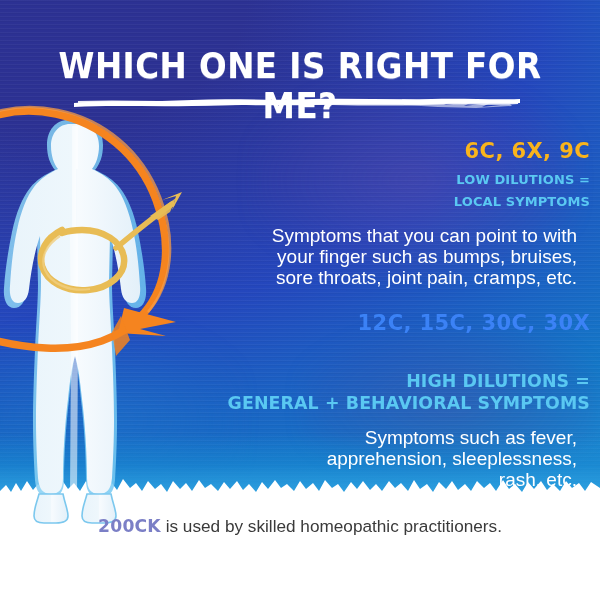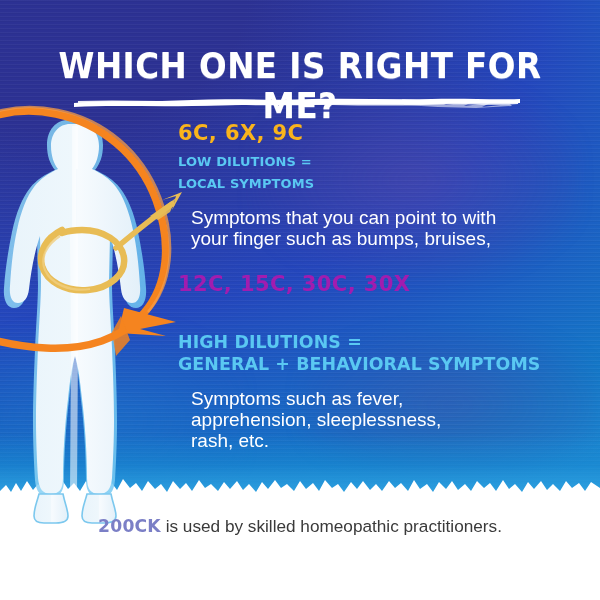--- a/index.html
+++ b/index.html
@@ -121,36 +121,37 @@
   }
   .title-underline {
     position: absolute;
     left: 72px; top: 95px;
     width: 450px; height: 14px;
   }
 
   
   .content {
     position: absolute;
-    left: 178px; top: 120px;
+    left: 178px; top: 138px;
     width: 412px;
+    text-align: right;
   }
   .block { position: relative; }
   .block-2 { margin-top: 22px; }
 
   .potency {
     font-family: "DejaVu Sans", sans-serif;
     font-weight: 700;
     font-size: 21px;
     letter-spacing: 0.4px;
     line-height: 26px;
     margin: 0 0 5px 0;
   }
   .potency-low  { color: #f9b41c; }
-  .potency-high { color: #a21caf; }
+  .potency-high { color: #3b82f6; }
 
   .dilution {
     font-family: "DejaVu Sans", sans-serif;
     font-weight: 700;
     font-size: 13px;
     color: #5ac8f2;
     letter-spacing: 0.1px;
     line-height: 21.5px;
     margin: 0 0 9px 0;
   }
@@ -340,20 +341,21 @@
 
     <div class="block block-1">
       <p class="potency potency-low">6C, 6X, 9C</p>
       <p class="dilution">
         <span>LOW DILUTIONS =</span>
         <span>LOCAL SYMPTOMS</span>
       </p>
       <p class="symptoms">
         <span>Symptoms that you can point to with</span>
         <span>your finger such as bumps, bruises,</span>
+        <span>sore throats, joint pain, cramps, etc.</span>
       </p>
     </div>
 
     <div class="block block-2">
       <p class="potency potency-high">12C, 15C, 30C, 30X</p>
       <p class="dilution dilution-high">
         <span>HIGH DILUTIONS  =</span>
         <span>GENERAL + BEHAVIORAL SYMPTOMS</span>
       </p>
       <p class="symptoms">

